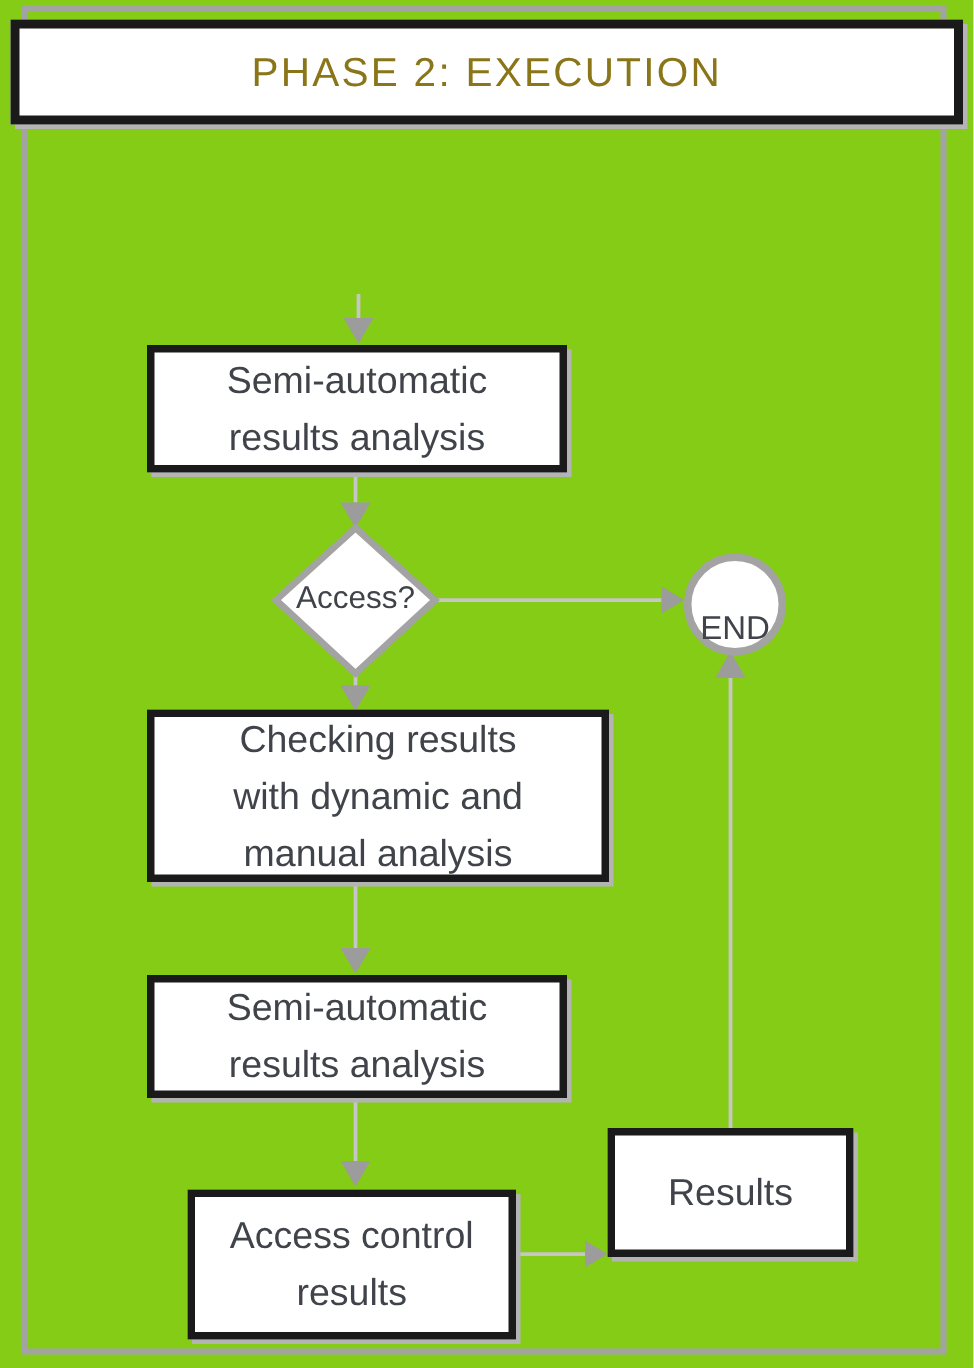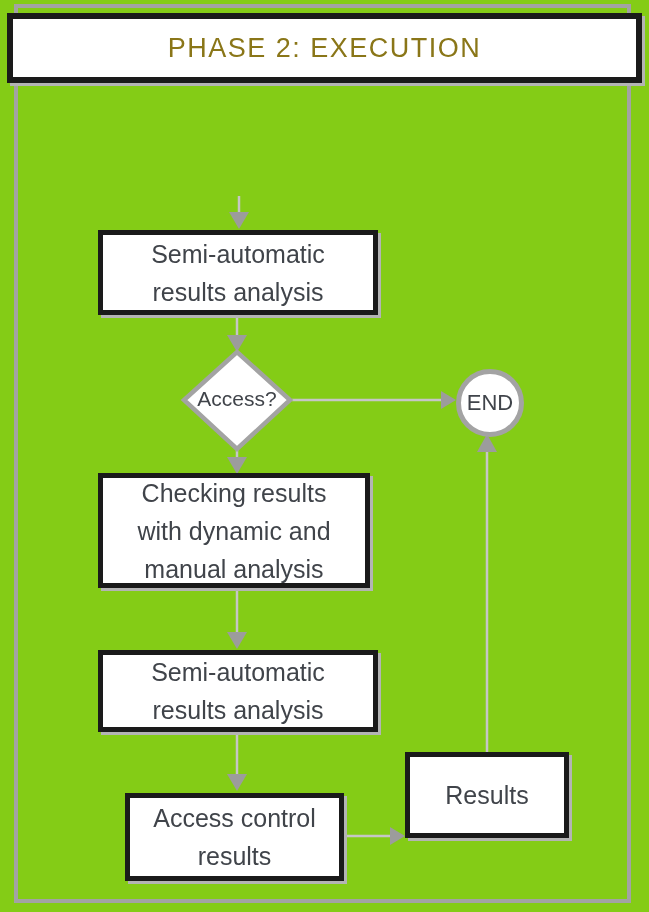--- a/index.html
+++ b/index.html
@@ -58,35 +58,35 @@
     display: flex; flex-direction: column;
     align-items: center; justify-content: center;
     text-align: center;
     font-size: 25px; line-height: 38px;
     color: var(--text-dark);
     box-shadow: 3px 3px 0 var(--shadow-gray);
     z-index: 2;
   }
   .box .ln { white-space: nowrap; }
   .box-step1   { left: 98px;  top: 230px; width: 280px; height: 85px; }
-  .box-step2   { left: 98px;  top: 473px; width: 272px; height: 115px; }
+  .box-step2   { left: 98px;  top: 473px; width: 308px; height: 115px; }
   .box-step3   { left: 98px;  top: 650px; width: 280px; height: 82px; }
-  .box-step4   { left: 125px; top: 793px; width: 219px; height: 88px; }
+  .box-step4   { left: 125px; top: 793px; width: 219px; height: 100px; }
   .box-results { left: 405px; top: 752px; width: 164px; height: 86px; }
   .circle {
     position: absolute;
     border-radius: 50%;
     background: #ffffff;
     box-sizing: border-box;
     display: flex; align-items: center; justify-content: center;
     color: var(--text-dark);
     z-index: 2;
   }
   .circle-start { left: 194px; top: 104px; width: 90px; height: 90px; border: 4px solid var(--shape-gray); font-size: 22px; }
-  .circle-end   { left: 456px; top: 369px; width: 68px; height: 68px; border: 5px solid var(--shape-gray); font-size: 22px; }
+  .circle-end   { left: 456px; top: 369px; width: 68px; height: 68px; border: 5px solid var(--shape-gray); font-size: 22px; align-items: flex-end; }
   .diamond-label {
     position: absolute;
     left: 172px; top: 387px;
     width: 130px;
     text-align: center;
     font-size: 21px;
     color: var(--text-dark);
     z-index: 2;
   }
 </style>

